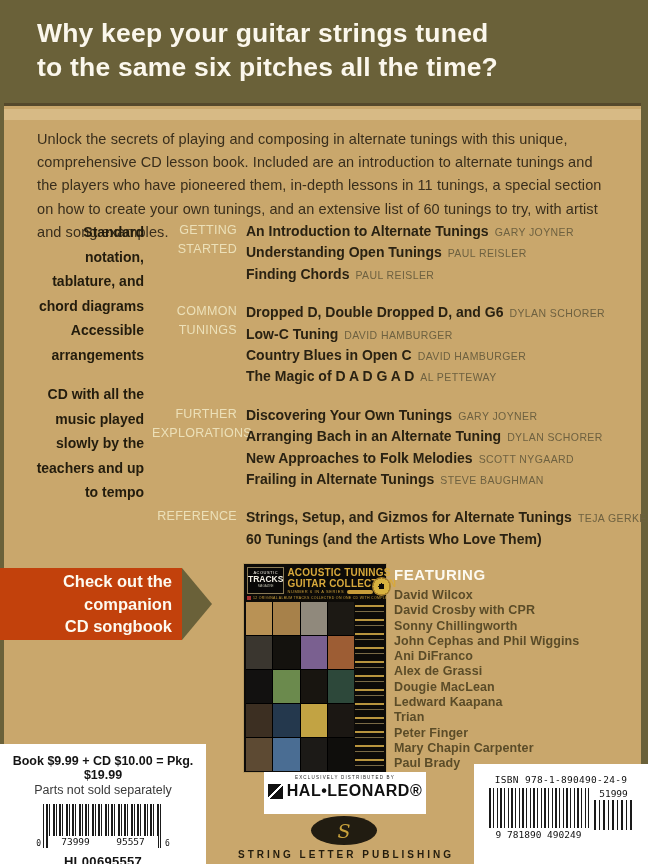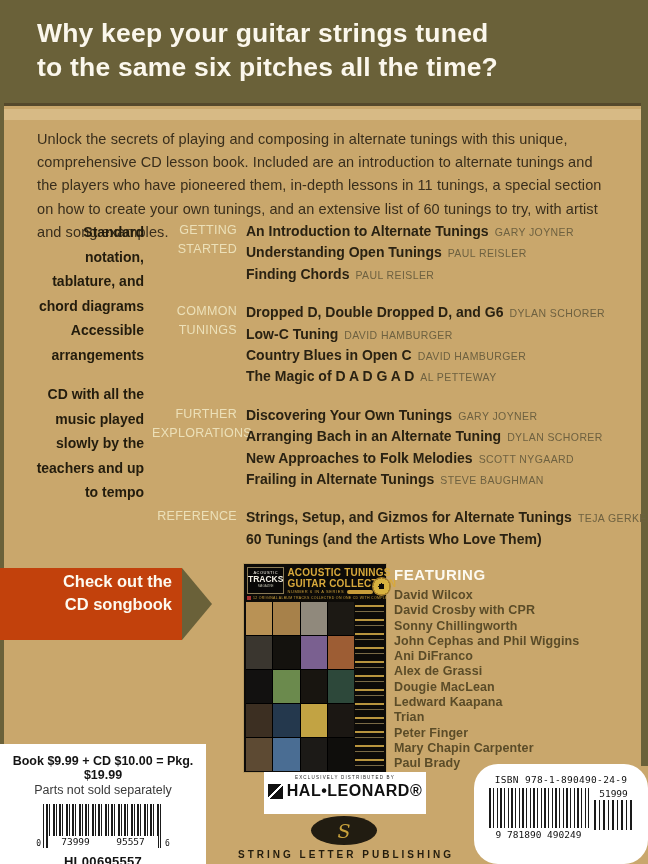--- a/index.html
+++ b/index.html
@@ -135,21 +135,21 @@
     background:#211c11;display:flex;align-items:center;justify-content:center;
   }
   .slp-oval span{font-family:"DejaVu Serif",serif;font-style:italic;font-size:19px;color:#c9a23c;}
   .publisher{
     position:absolute;left:224px;top:849px;width:244px;text-align:center;
     color:#241d0e;font-weight:bold;font-size:10px;letter-spacing:3px;white-space:nowrap;
   }
 
   .panel-right{
     position:absolute;left:474px;top:764px;width:174px;height:100px;background:#fff;
-    padding:10px 8px 0 8px;text-align:center;border-radius:24px;
+    padding:10px 8px 0 8px;text-align:center;
   }
   .isbn{font-family:"DejaVu Sans Mono",monospace;font-size:9.5px;color:#111;letter-spacing:0.3px;}
   .ean-row{display:flex;justify-content:center;align-items:flex-start;gap:5px;margin-top:3px;}
   .ean-main .bars{width:100px;height:40px;
     background:repeating-linear-gradient(90deg,#1a1a1a 0 2px,#fff 2px 4px,#1a1a1a 4px 5px,#fff 5px 8px,#1a1a1a 8px 9px,#fff 9px 11px);}
   .ean-main .digits{font-family:"DejaVu Sans Mono",monospace;font-size:9.5px;color:#111;margin-top:1px;white-space:nowrap;}
   .ean-addon .digits{font-family:"DejaVu Sans Mono",monospace;font-size:9.5px;color:#111;margin-bottom:1px;}
   .ean-addon .bars{width:40px;height:30px;
     background:repeating-linear-gradient(90deg,#1a1a1a 0 2px,#fff 2px 5px,#1a1a1a 5px 6px,#fff 6px 9px);}
 </style>
@@ -216,20 +216,21 @@
         </div>
         <div class="toc-items">
           <div class="toc-row"><span class="toc-title">Strings, Setup, and Gizmos for Alternate Tunings</span><span class="toc-author">TEJA GERKEN</span></div>
           <div class="toc-row"><span class="toc-title">60 Tunings (and the Artists Who Love Them)</span></div>
         </div>
       </div>
     </div>
 
   <div class="callout">
     <div>Check out the</div>
+    <div>companion</div>
     <div>CD songbook</div>
   </div>
   <div class="callout-arrow"></div>
 
   <div class="cover">
     <div class="cover-head">
       <div class="mini-logo">
         <div class="m1">ACOUSTIC</div>
         <div class="m2">TRACKS</div>
         <div class="m3">MAGAZINE</div>

